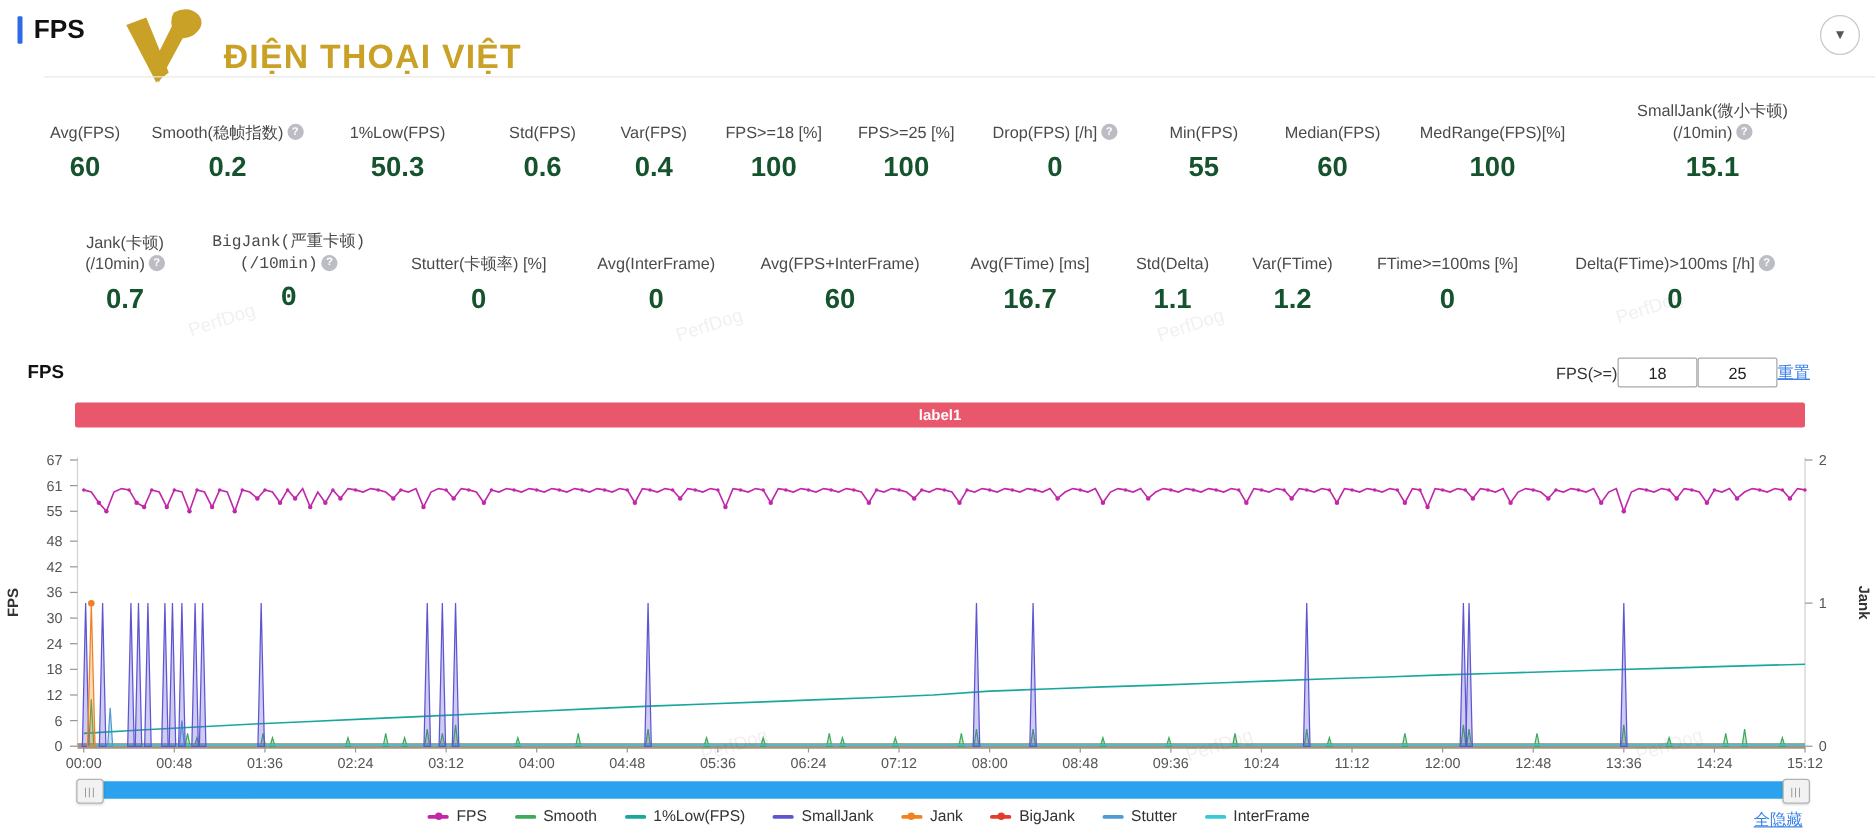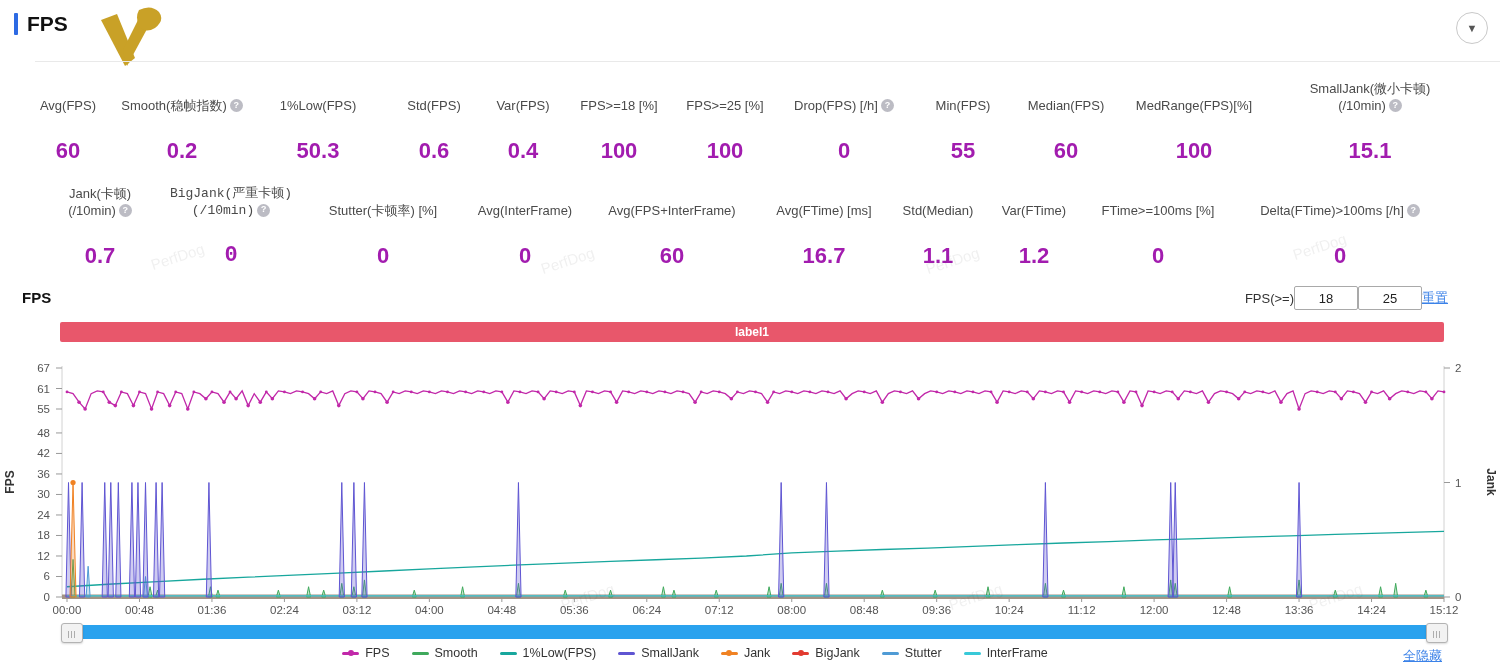--- a/index.html
+++ b/index.html
@@ -31,21 +31,21 @@
   #metrics-row2 .mcell:nth-child(1){width:120px;} #metrics-row2 .mcell:nth-child(2){width:142px;font-family:Liberation Mono, monospace;}
   #metrics-row2 .mcell:nth-child(3){width:162px;} #metrics-row2 .mcell:nth-child(4){width:122px;}
   #metrics-row2 .mcell:nth-child(5){width:172px;} #metrics-row2 .mcell:nth-child(6){width:132px;}
   #metrics-row2 .mcell:nth-child(7){width:96px;}  #metrics-row2 .mcell:nth-child(8){width:96px;}
   #metrics-row2 .mcell:nth-child(9){width:152px;} #metrics-row2 .mcell:nth-child(10){width:212px;}
   .mlbl{min-height:36px;display:flex;flex-direction:column;justify-content:flex-end;align-items:center;
     font-size:13px;color:#4a4a4a;text-align:center;line-height:17px;white-space:nowrap;}
   .mlbl .lline{display:flex;align-items:center;gap:3px;}
   .help-icon{display:inline-flex;width:13px;height:13px;border-radius:50%;background:#bcbcc4;color:#fff;
     font-size:9px;font-weight:700;align-items:center;justify-content:center;cursor:pointer;}
-  .mval{margin-top:24px;font-size:22px;font-weight:700;color:#a21caf;}
+  .mval{margin-top:7px;font-size:22px;font-weight:700;color:#14532d;}
   
   .sec-title{position:absolute;top:289px;left:22px;font-size:15px;font-weight:700;color:#111;}
   .fps-filter{position:absolute;top:286px;right:52px;display:flex;align-items:center;gap:0;font-size:13px;color:#333;}
   .fps-input{width:58px;height:20px;border:1px solid #a9a9a9;border-radius:2px;text-align:center;
     font-size:13px;font-family:"Liberation Sans",sans-serif;color:#222;background:#fff;}
   .link{color:#3b82e8;text-decoration:underline;font-size:13px;cursor:pointer;white-space:nowrap;}
   .banner{position:absolute;top:322px;left:60px;right:56px;height:20px;background:#e8576b;border-radius:2px;
     display:flex;align-items:center;justify-content:center;color:#fff;font-size:12px;font-weight:700;}
   
   #chart-svg{position:absolute;top:352px;left:0;}
@@ -73,20 +73,21 @@
   <div class="hdr-bar"></div>
   <div class="hdr-text">FPS</div>
 </div>
 
 <div class="logo">
   <svg width="78" height="64" viewBox="0 0 78 64">
     <path d="M6 14 L22 8 L40 52 L30 60 Z" fill="#c9a127"></path>
     <path d="M32 60 L58 12 L46 8 L28 44 Z" fill="#c9a127"></path>
     <path d="M44 4 Q56 -2 64 6 Q70 14 60 22 Q50 28 44 20 Q40 11 44 4 Z" fill="#c9a127"></path>
   </svg>
+  <span class="logo-text">ĐIỆN THOẠI VIỆT</span>
 </div>
 
 <div class="collapse-btn">
   <span>▼</span>
 </div>
 <div class="divider"></div>
 
 <div class="mrow" id="metrics-row1">
     <div class="mcell">
       <div class="mlbl">
@@ -196,21 +197,21 @@
       <div class="mval">60</div>
     </div>
     <div class="mcell">
       <div class="mlbl">
         <div class="lline">Avg(FTime) [ms]</div>
       </div>
       <div class="mval">16.7</div>
     </div>
     <div class="mcell">
       <div class="mlbl">
-        <div class="lline">Std(Median)</div>
+        <div class="lline">Std(Delta)</div>
       </div>
       <div class="mval">1.1</div>
     </div>
     <div class="mcell">
       <div class="mlbl">
         <div class="lline">Var(FTime)</div>
       </div>
       <div class="mval">1.2</div>
     </div>
     <div class="mcell">

